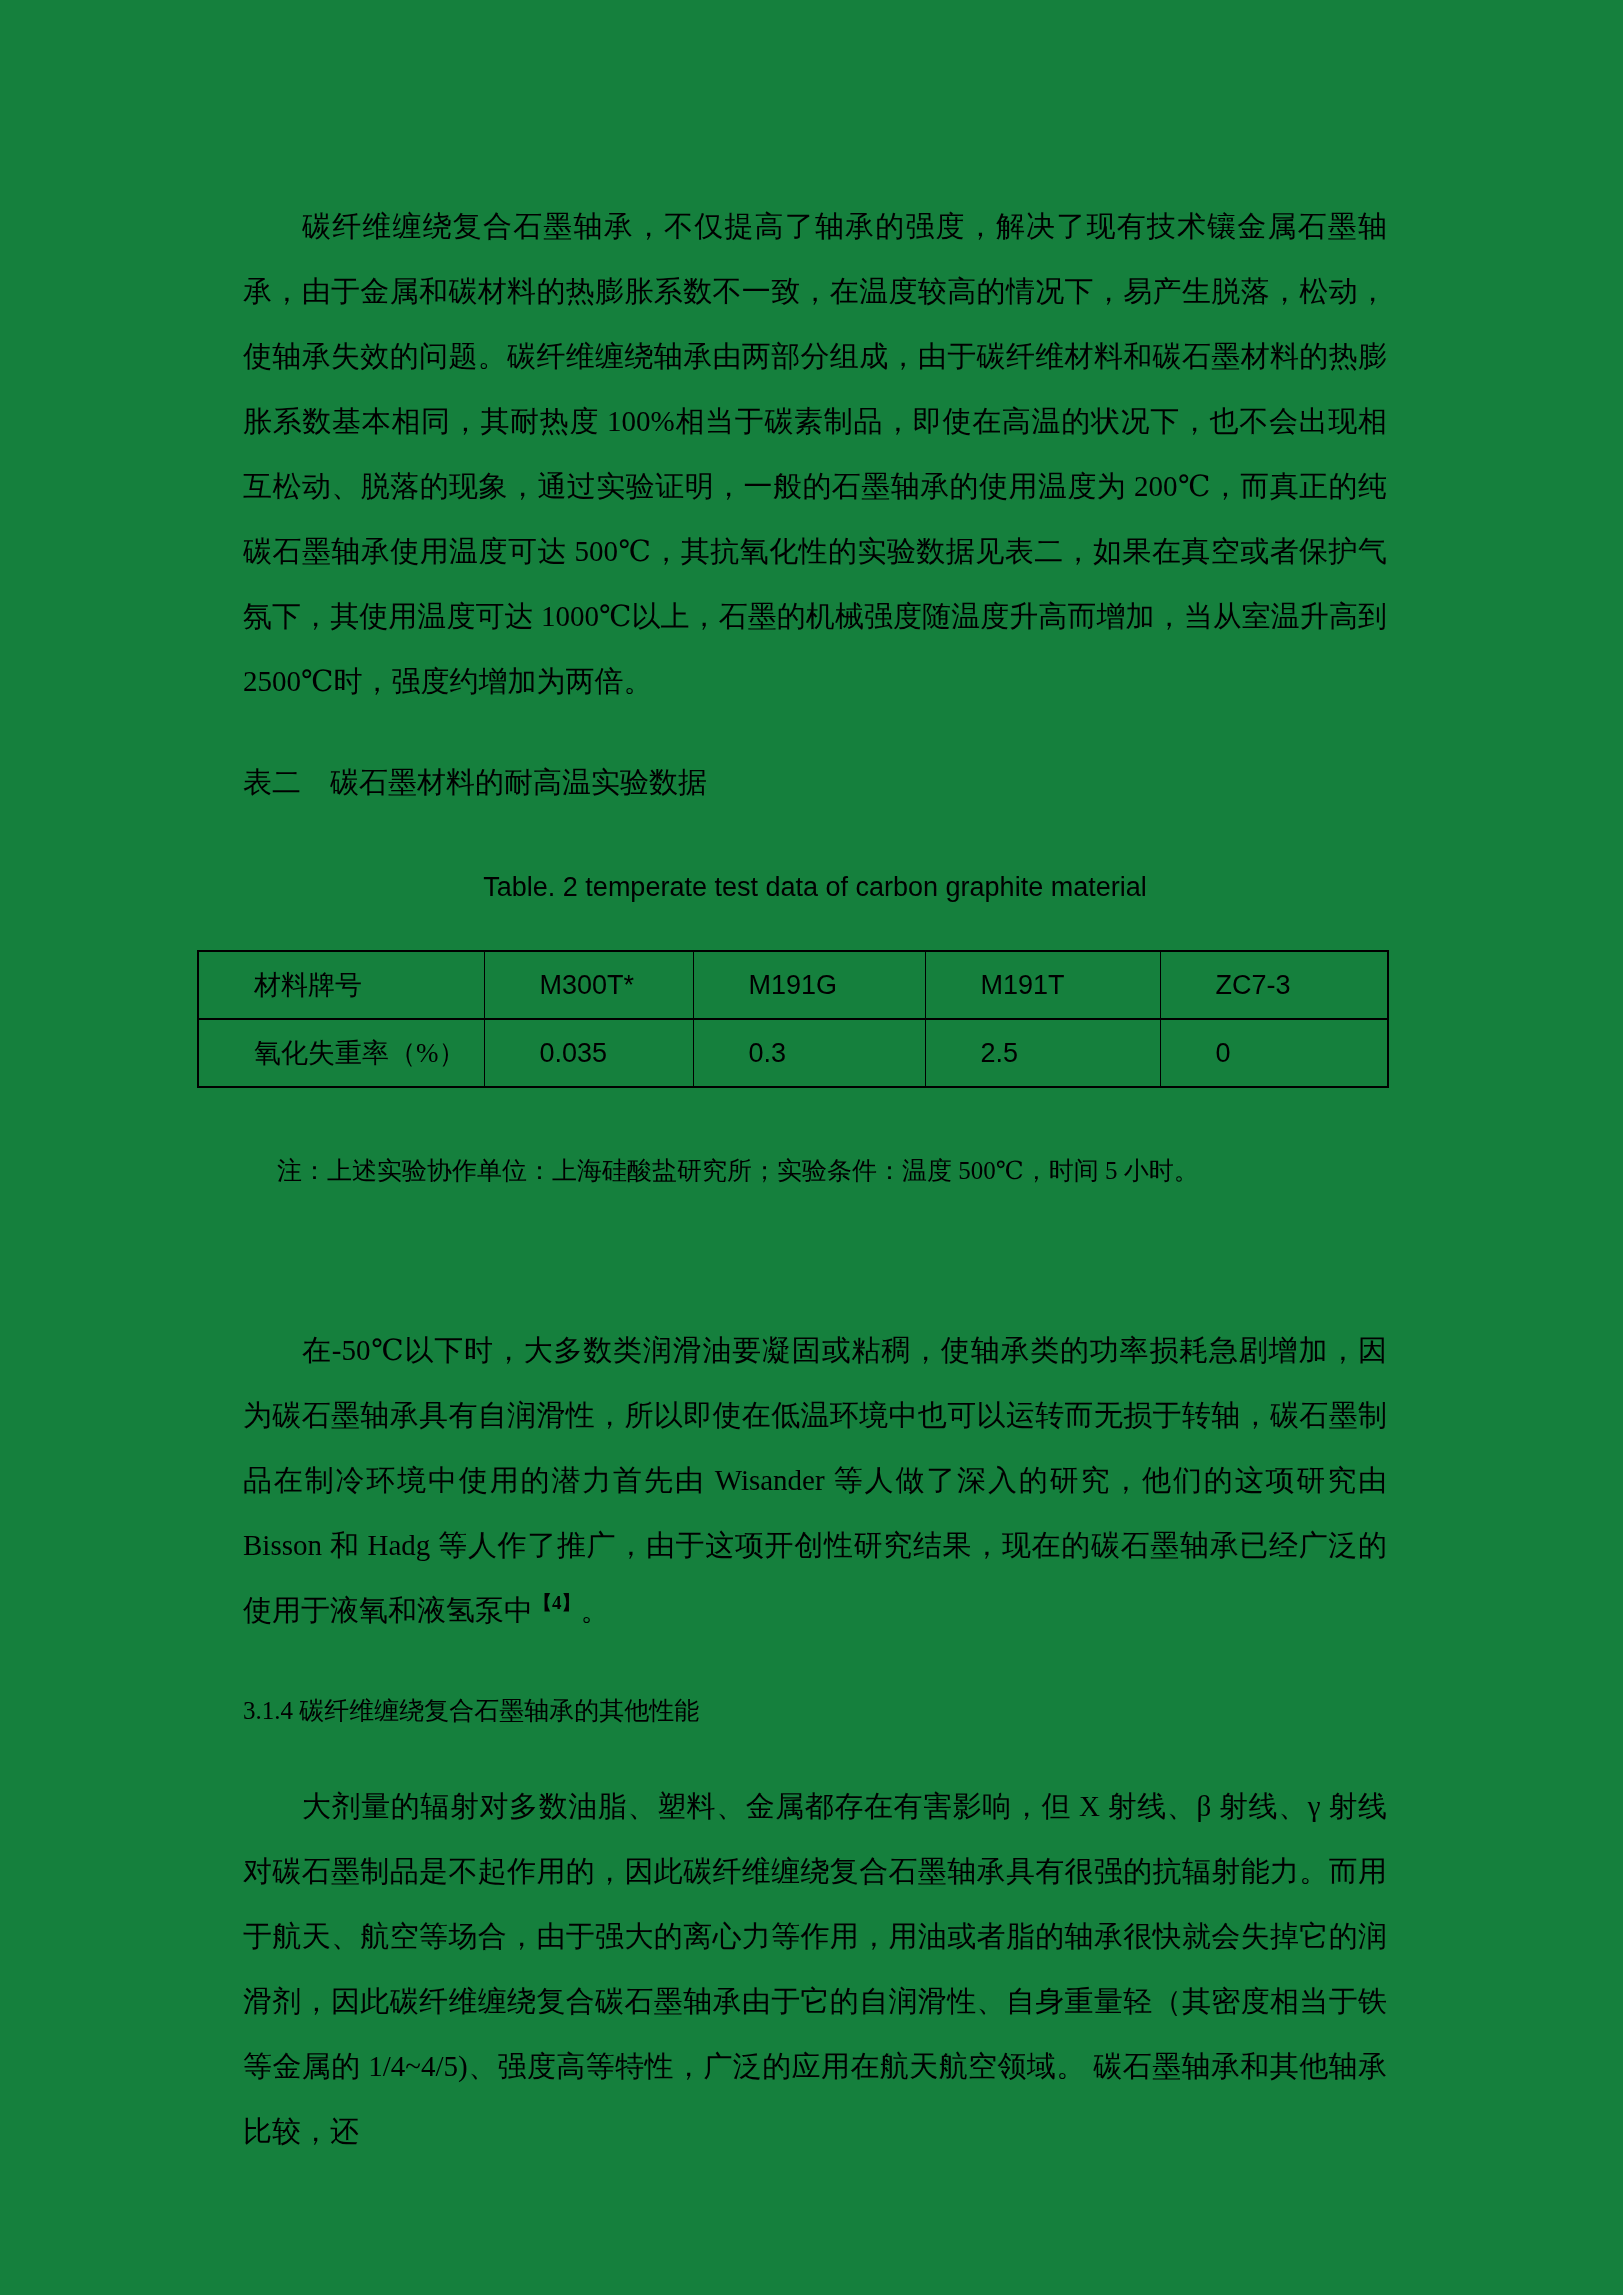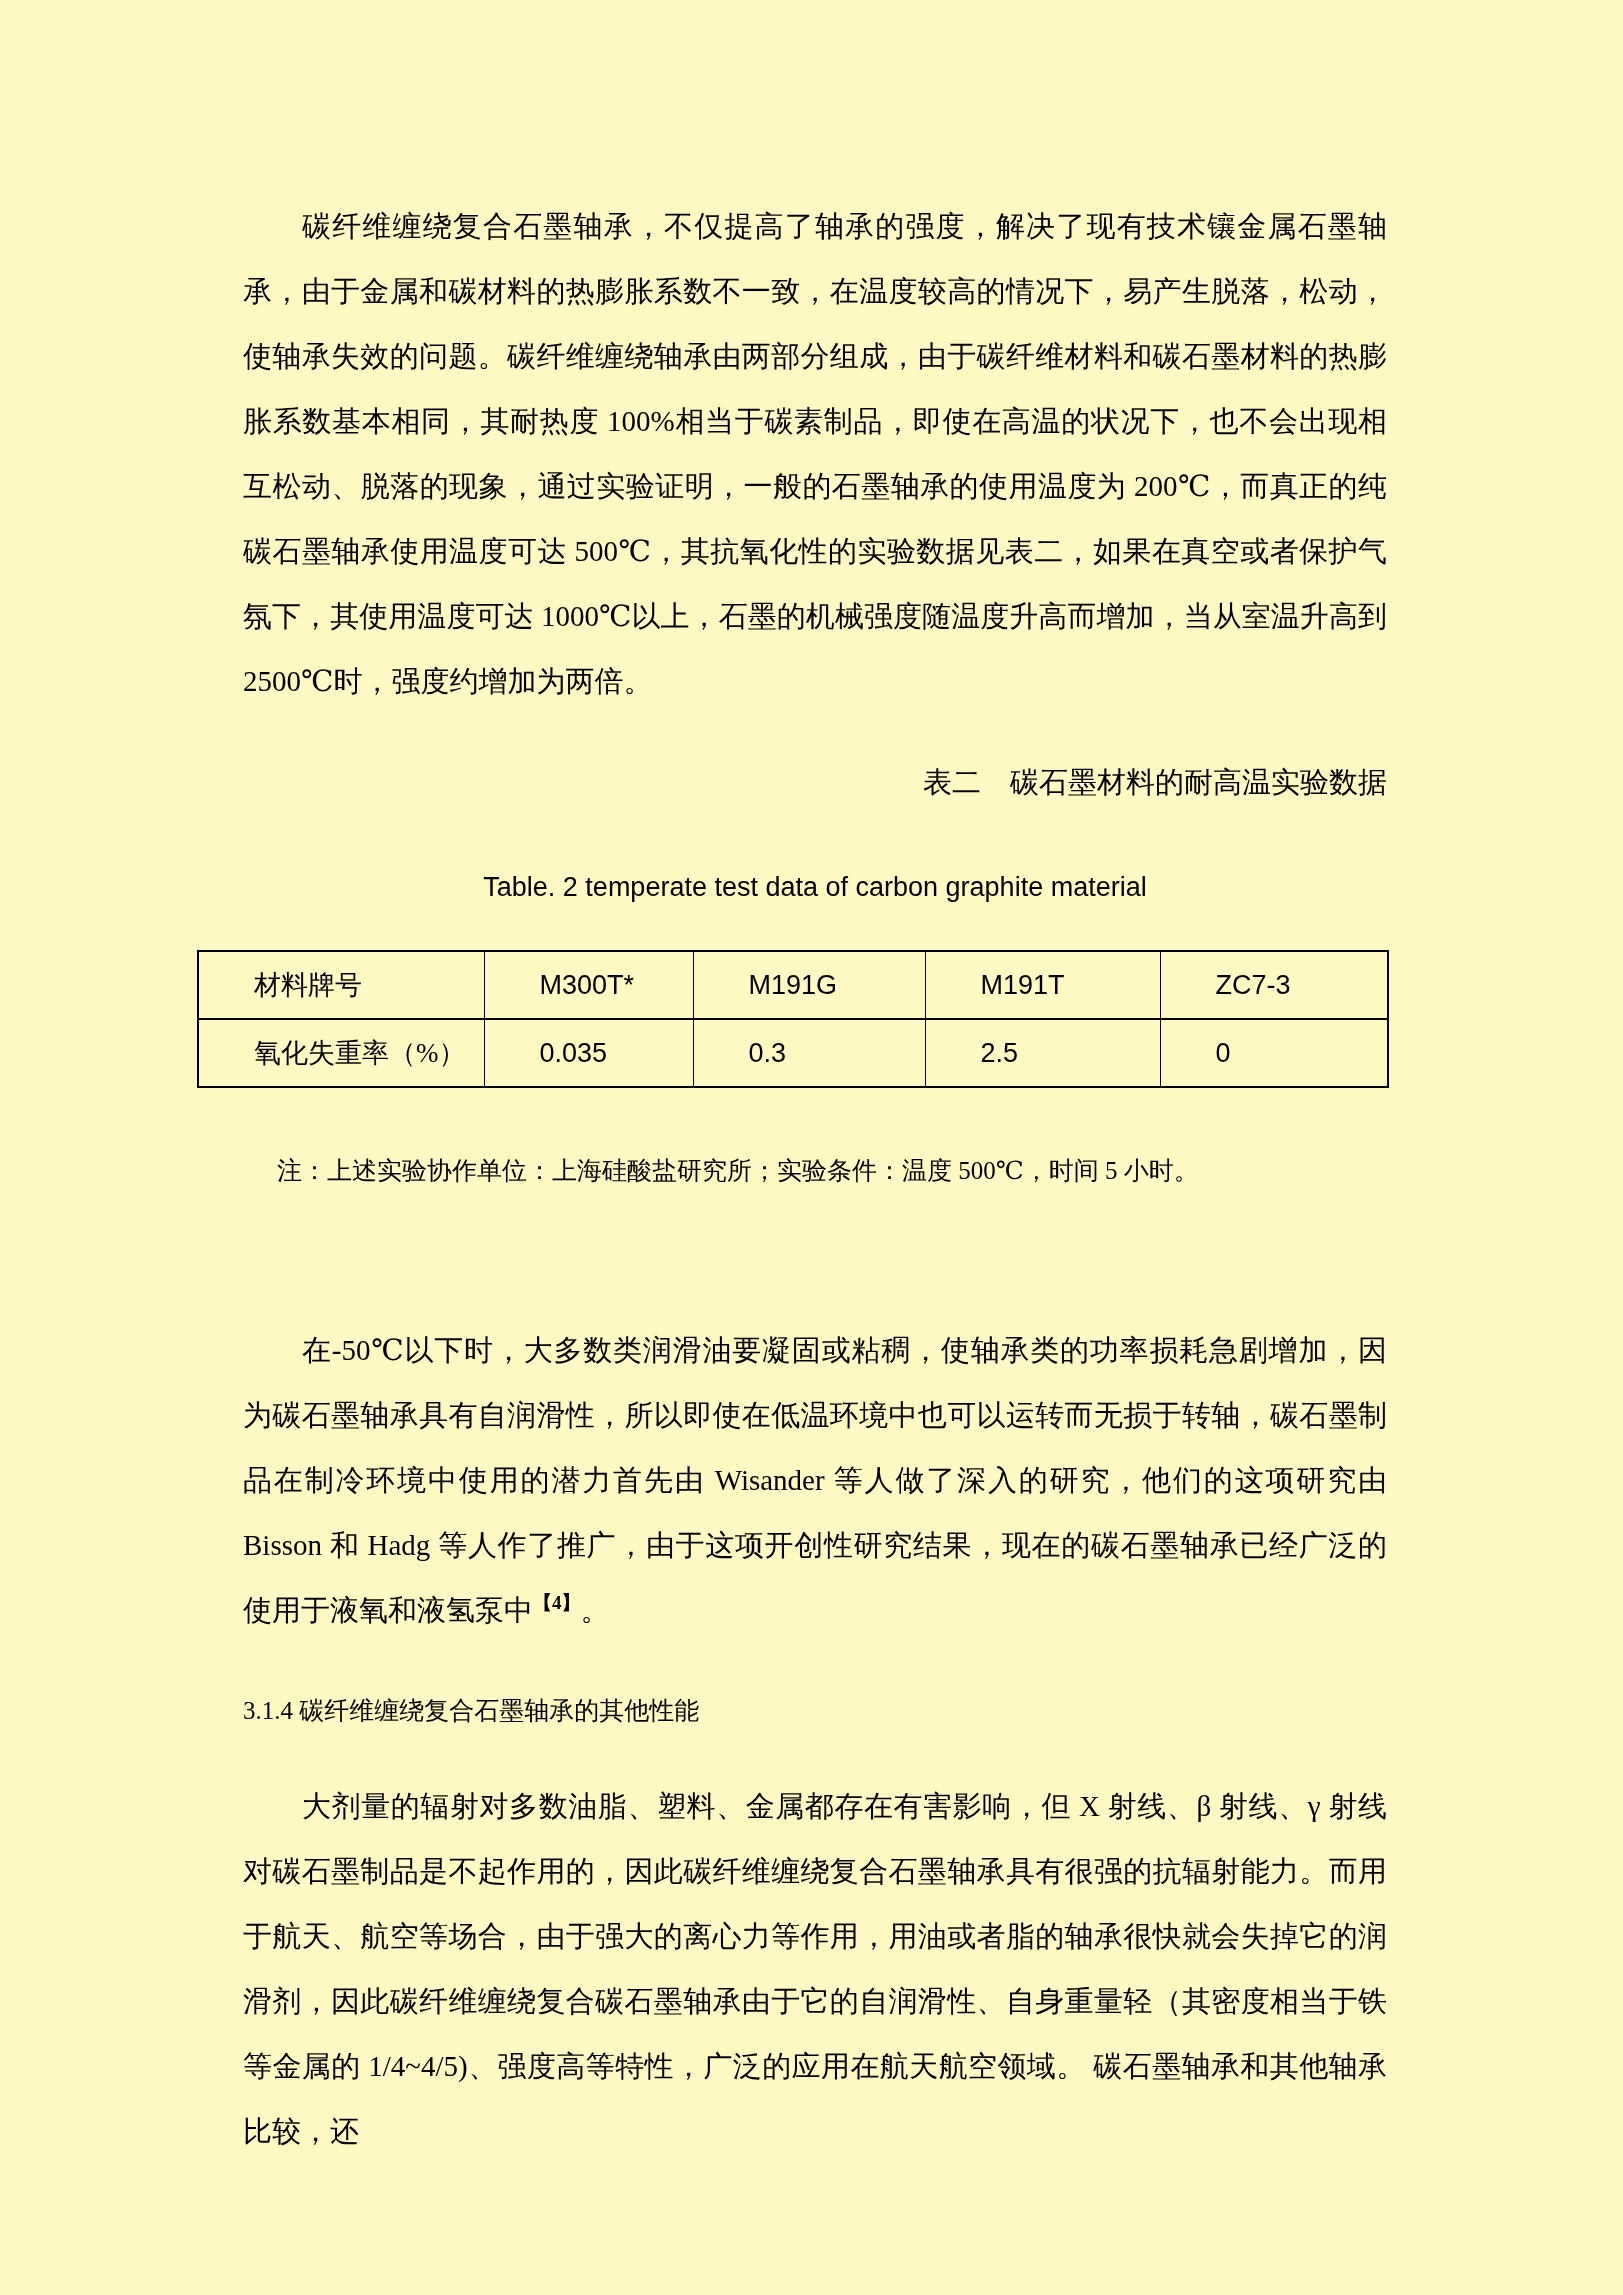--- a/index.html
+++ b/index.html
@@ -5,39 +5,39 @@
   html, body {
     margin: 0;
     padding: 0;
     background: #888;
   }
   .page {
     position: relative;
     width: 1623px;
     height: 2295px;
     margin: 0 auto;
-    background: #fef9c3;
+    background: #15803d;
     box-sizing: border-box;
     padding: 194px 236px 0 243px;
     color: #000000;
     font-family: "Liberation Serif", "DejaVu Serif", serif;
     overflow: hidden;
   }
   p.body-par {
     margin: 0;
     font-size: 29px;
     line-height: 65px;
     text-align: justify;
     text-indent: 59px;
   }
   .caption-cn {
     margin: 36px 0 0 0;
     font-size: 29px;
     line-height: 65px;
-    text-align: right;
+    text-align: left;
   }
   .caption-en {
     margin: 40px 0 0 0;
     font-size: 27px;
     line-height: 65px;
     text-align: center;
     font-family: "Liberation Sans", "DejaVu Sans", sans-serif;
   }
   .table-wrap {
     margin: 30px 0 0 -46px;

